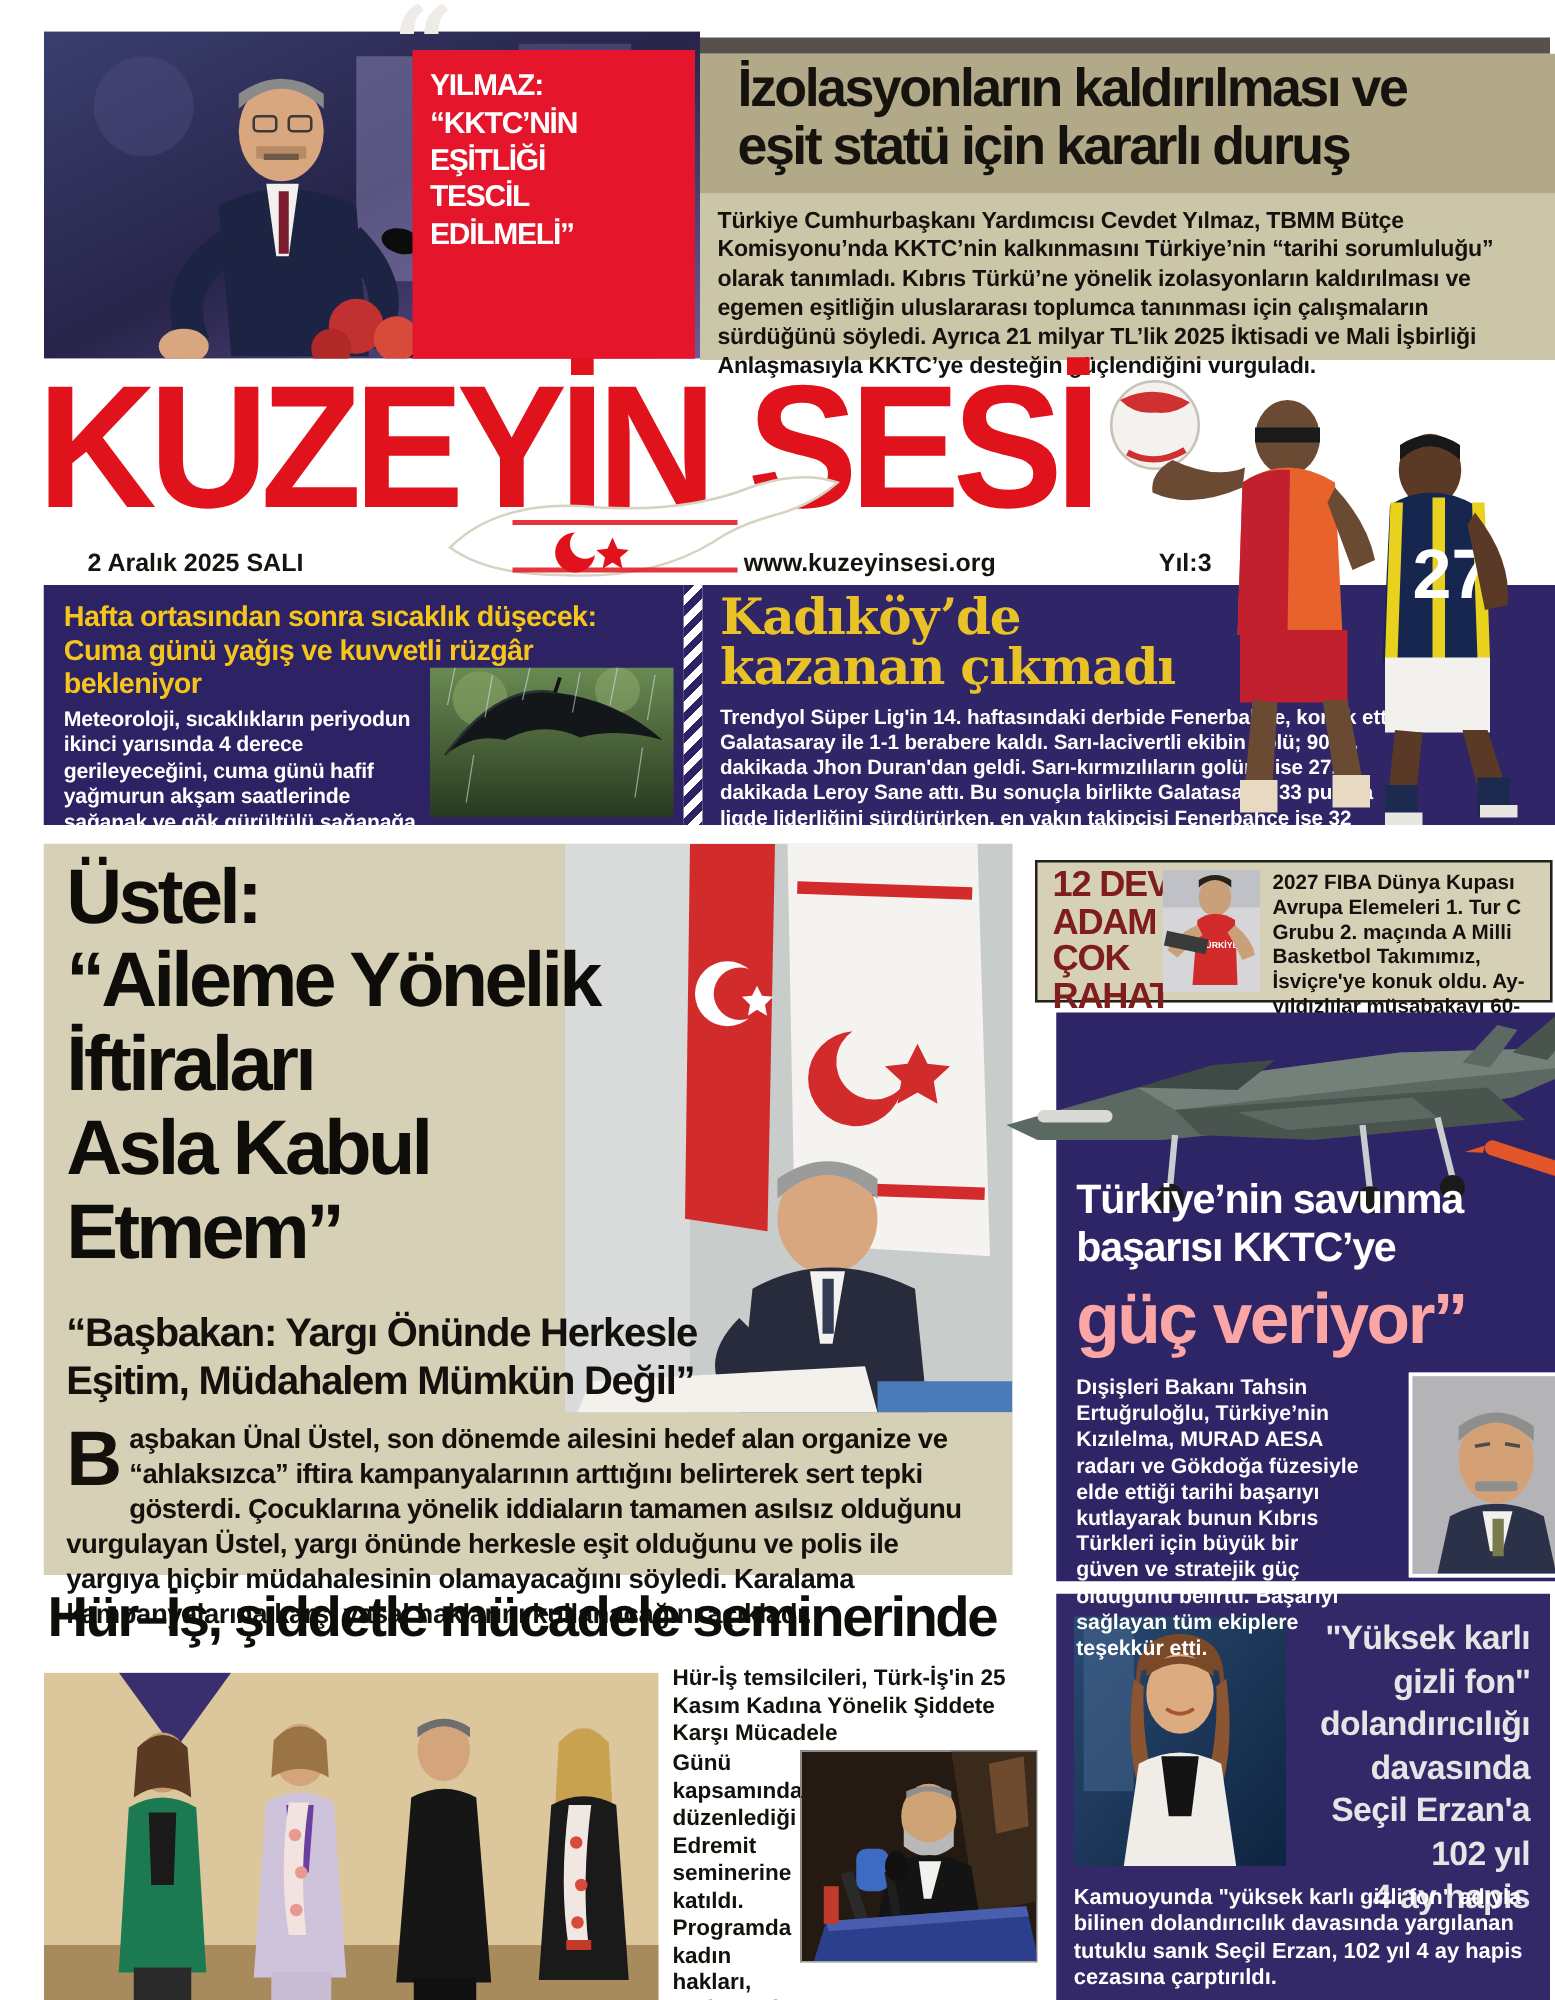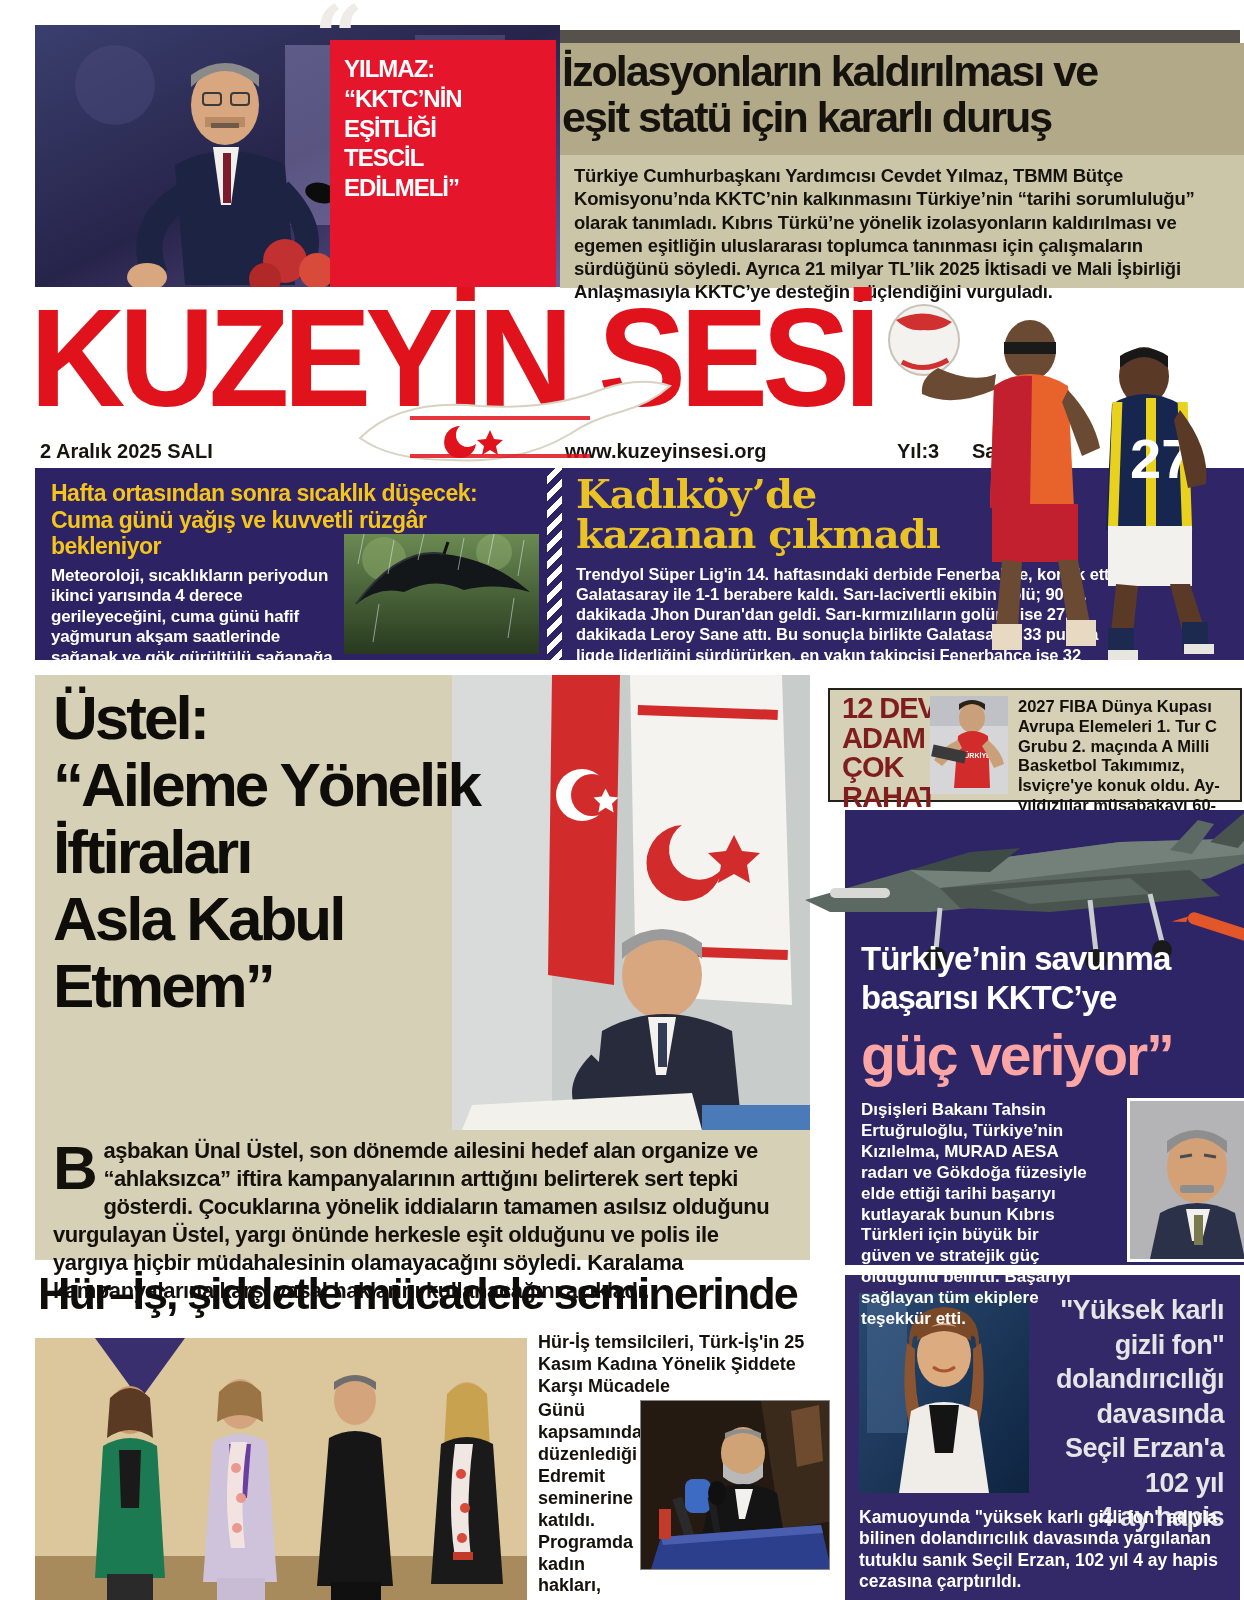--- a/index.html
+++ b/index.html
@@ -10,30 +10,30 @@
 
   
   .topbar{left:560px;top:30px;width:680px;height:13px;background:#56524b;}
   .yilmaz-photo{left:35px;top:25px;width:525px;height:262px;overflow:hidden;}
   .quote-mark{left:314px;top:-14px;font-size:86px;font-weight:bold;color:#efece8;z-index:4;
               font-family:"DejaVu Serif",serif;}
   .redbox{left:330px;top:40px;width:226px;height:247px;background:#e5152b;z-index:3;
           color:#fff;font-weight:bold;font-size:24px;line-height:1.24;letter-spacing:-1px;
           padding:14px 8px 0 14px;box-sizing:border-box;}
   .tophead{left:560px;top:43px;width:684px;height:112px;background:#b1a987;box-sizing:border-box;
-           padding:6px 0 0 2px;}
+           padding:6px 0 0 30px;}
   .tophead h1{margin:0;font-size:43px;line-height:1.06;letter-spacing:-2px;color:#16130f;font-weight:bold;}
   .topbody{left:560px;top:155px;width:684px;height:133px;background:#ccc6a9;box-sizing:border-box;
            padding:9px 14px 0 14px;font-size:18.5px;line-height:1.26;font-weight:bold;color:#15120e;
            letter-spacing:-0.2px;}
 
   
   .masthead{left:30px;top:288px;width:1000px;font-size:132px;font-weight:bold;color:#e0121b;
             letter-spacing:-6px;line-height:1;z-index:1;transform:scaleY(1.06);transform-origin:top left;}
-  .dateline{top:440px;font-size:20px;font-weight:bold;color:#17140f;z-index:1;}
+  .dateline{top:440px;font-size:20px;font-weight:bold;color:#17140f;z-index:1;margin-left:30px;}
 
   
   .weatherbox{left:35px;top:468px;width:512px;height:192px;background:#2c2264;box-sizing:border-box;z-index:0;}
   .weatherbox .wh{padding:12px 14px 0 16px;color:#f5c51b;font-weight:bold;font-size:23px;line-height:1.16;
                   letter-spacing:-0.5px;width:478px;}
   .weatherbox .wb{padding:6px 0 0 16px;color:#fff;font-weight:bold;font-size:17px;line-height:1.2;width:300px;
                   letter-spacing:-0.2px;}
   .stripes{left:547px;top:468px;width:15px;height:192px;
            background:repeating-linear-gradient(135deg,#2c2264 0 6px,#ffffff 6px 12px);}
   .derbybox{left:562px;top:468px;width:682px;height:192px;background:#2f2567;box-sizing:border-box;z-index:0;}
@@ -267,20 +267,22 @@
         <line x1="150" y1="430" x2="166" y2="452" stroke="#2c2c2c" stroke-width="4"></line>
         <path d="M20 430 L240 418 L250 455 L10 455 Z" fill="#f2f1ec"></path>
         <rect x="250" y="430" width="108" height="25" fill="#4a7ab8"></rect>
       </svg>
     </div>
     <div class="ustel-head preline">Üstel:
 “Aileme Yönelik
 İftiraları
 Asla Kabul
 Etmem”</div>
+    <div class="ustel-sub preline">“Başbakan: Yargı Önünde Herkesle
+Eşitim, Müdahalem Mümkün Değil”</div>
     <div class="ustel-body">
       <span class="dropcap">B</span><span>aşbakan Ünal Üstel, son dönemde ailesini hedef alan organize ve “ahlaksızca” iftira kampanyalarının arttığını belirterek sert tepki gösterdi. Çocuklarına yönelik iddiaların tamamen asılsız olduğunu vurgulayan Üstel, yargı önünde herkesle eşit olduğunu ve polis ile yargıya hiçbir müdahalesinin olamayacağını söyledi. Karalama kampanyalarına karşı yasal haklarını kullanacağını açıkladı.</span>
     </div>
   </div>
 
   <div class="abs basketbox">
     <div class="basket-title preline">12 DEV
 ADAM
 ÇOK
 RAHAT</div>

